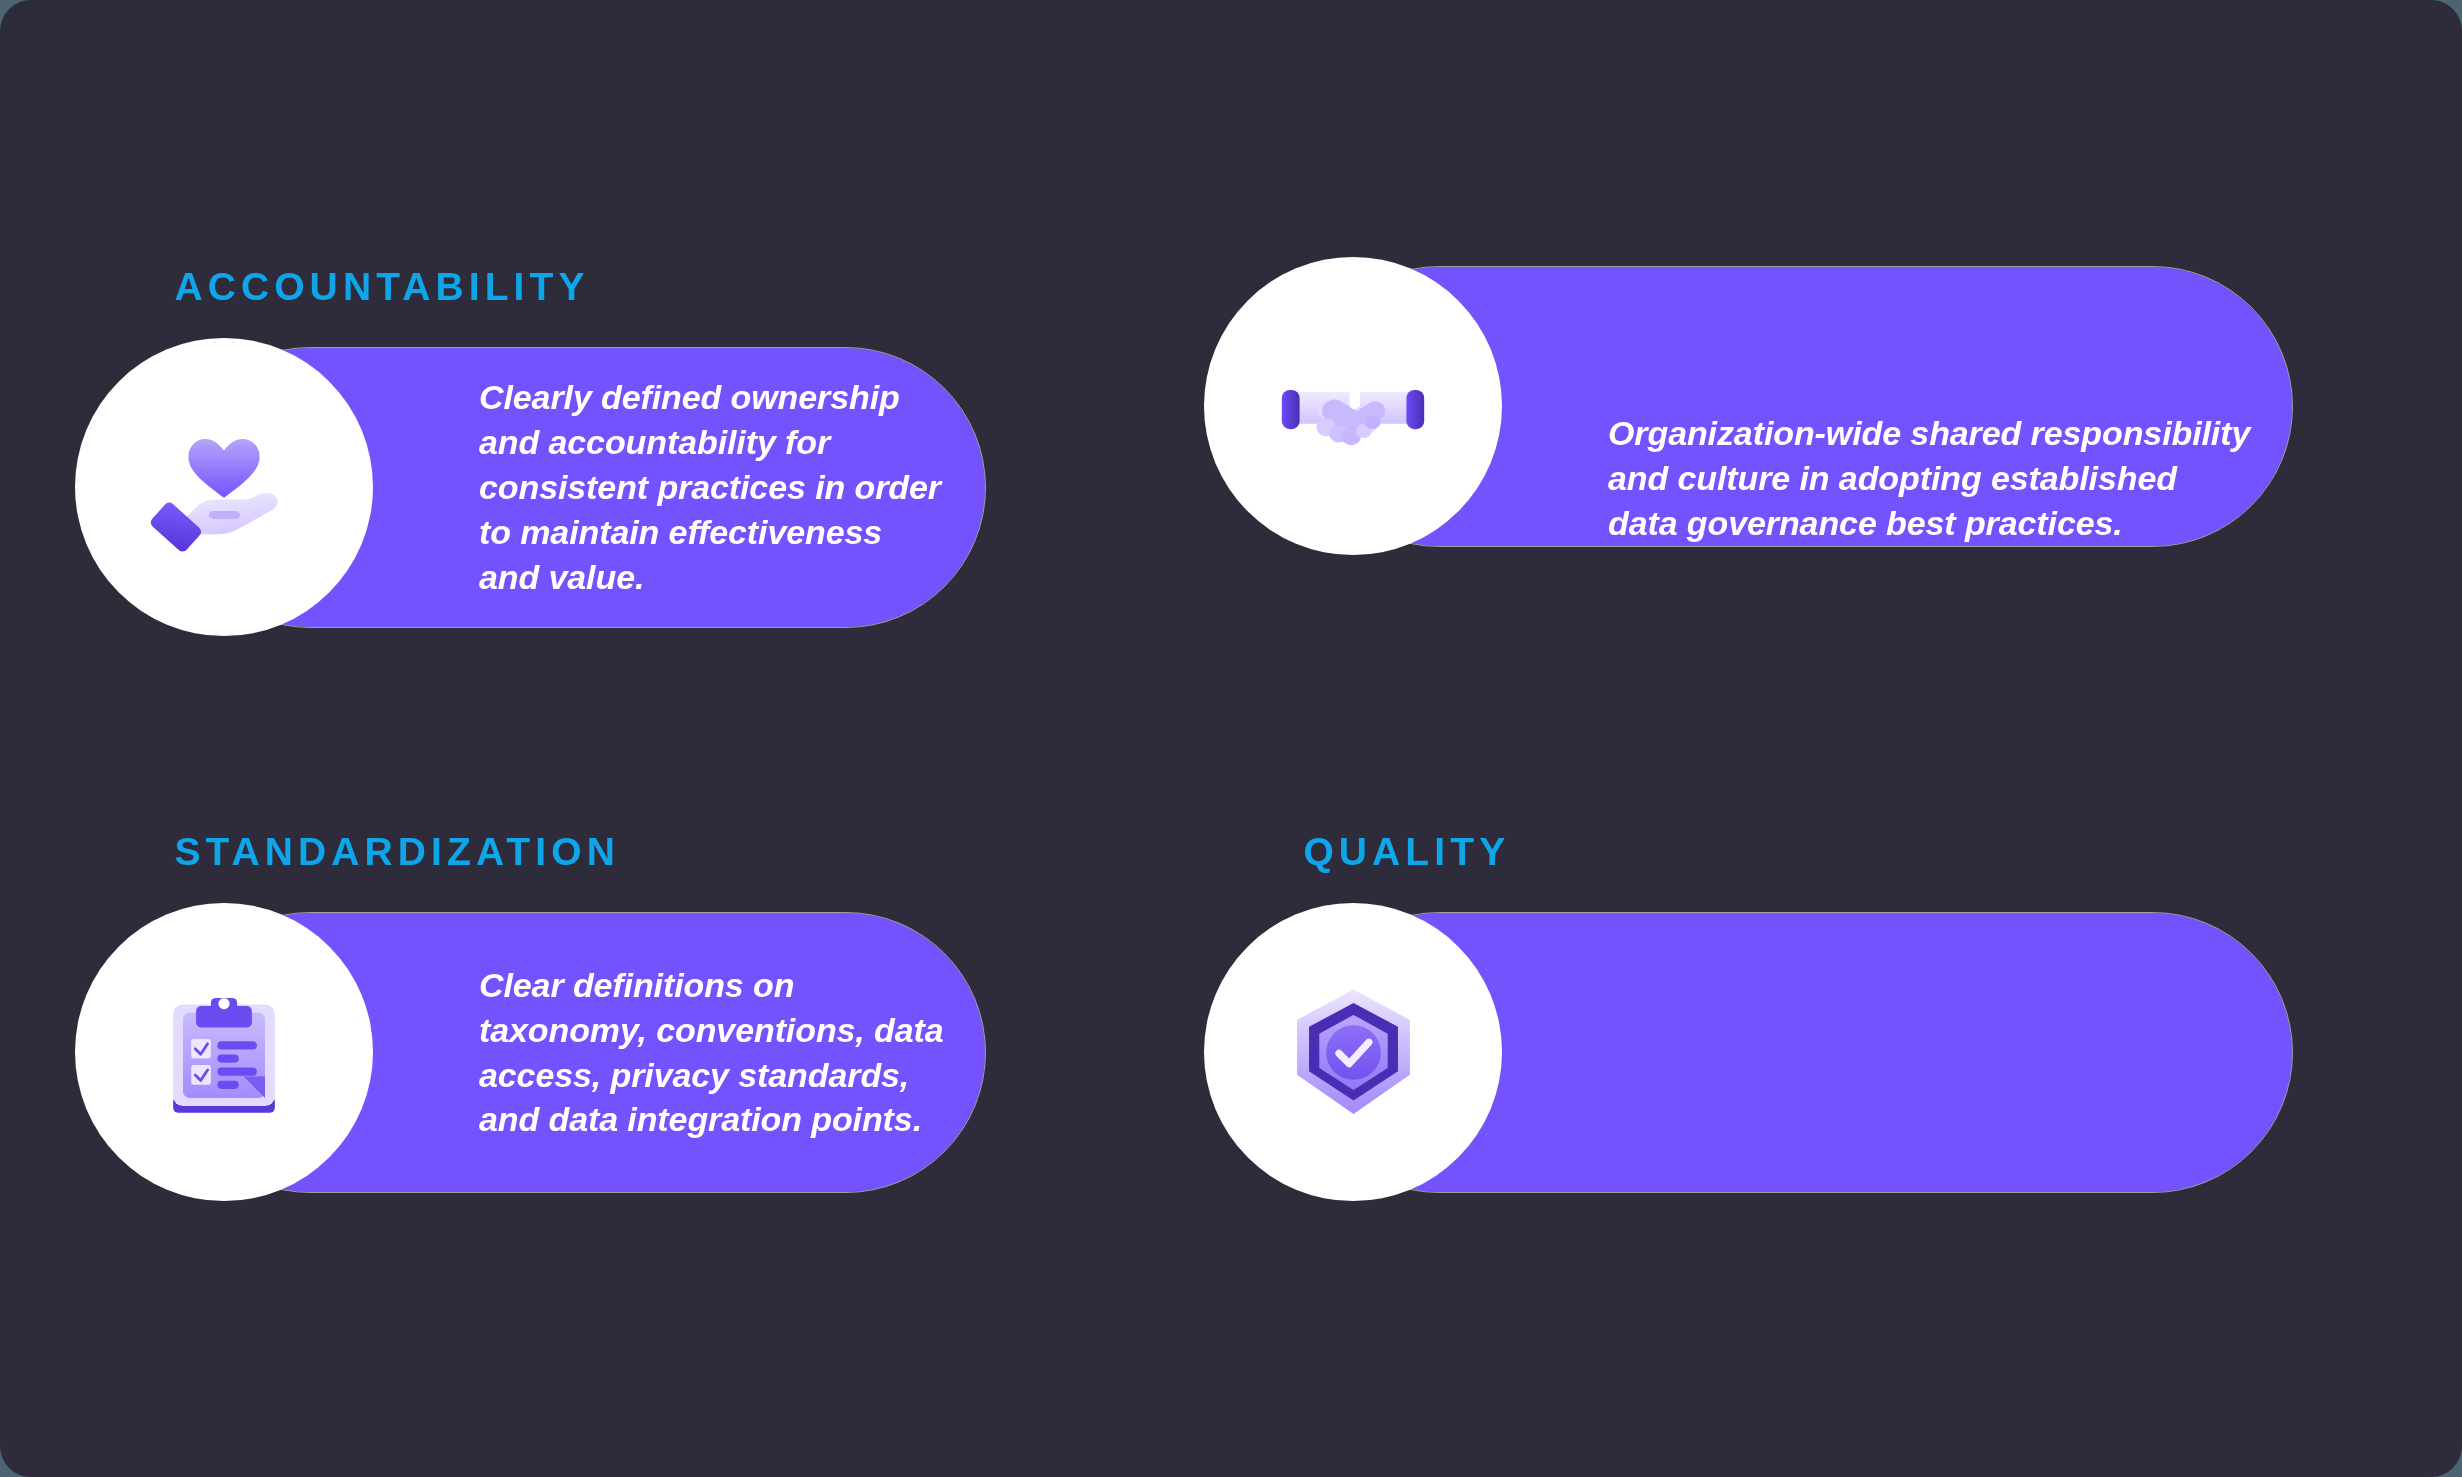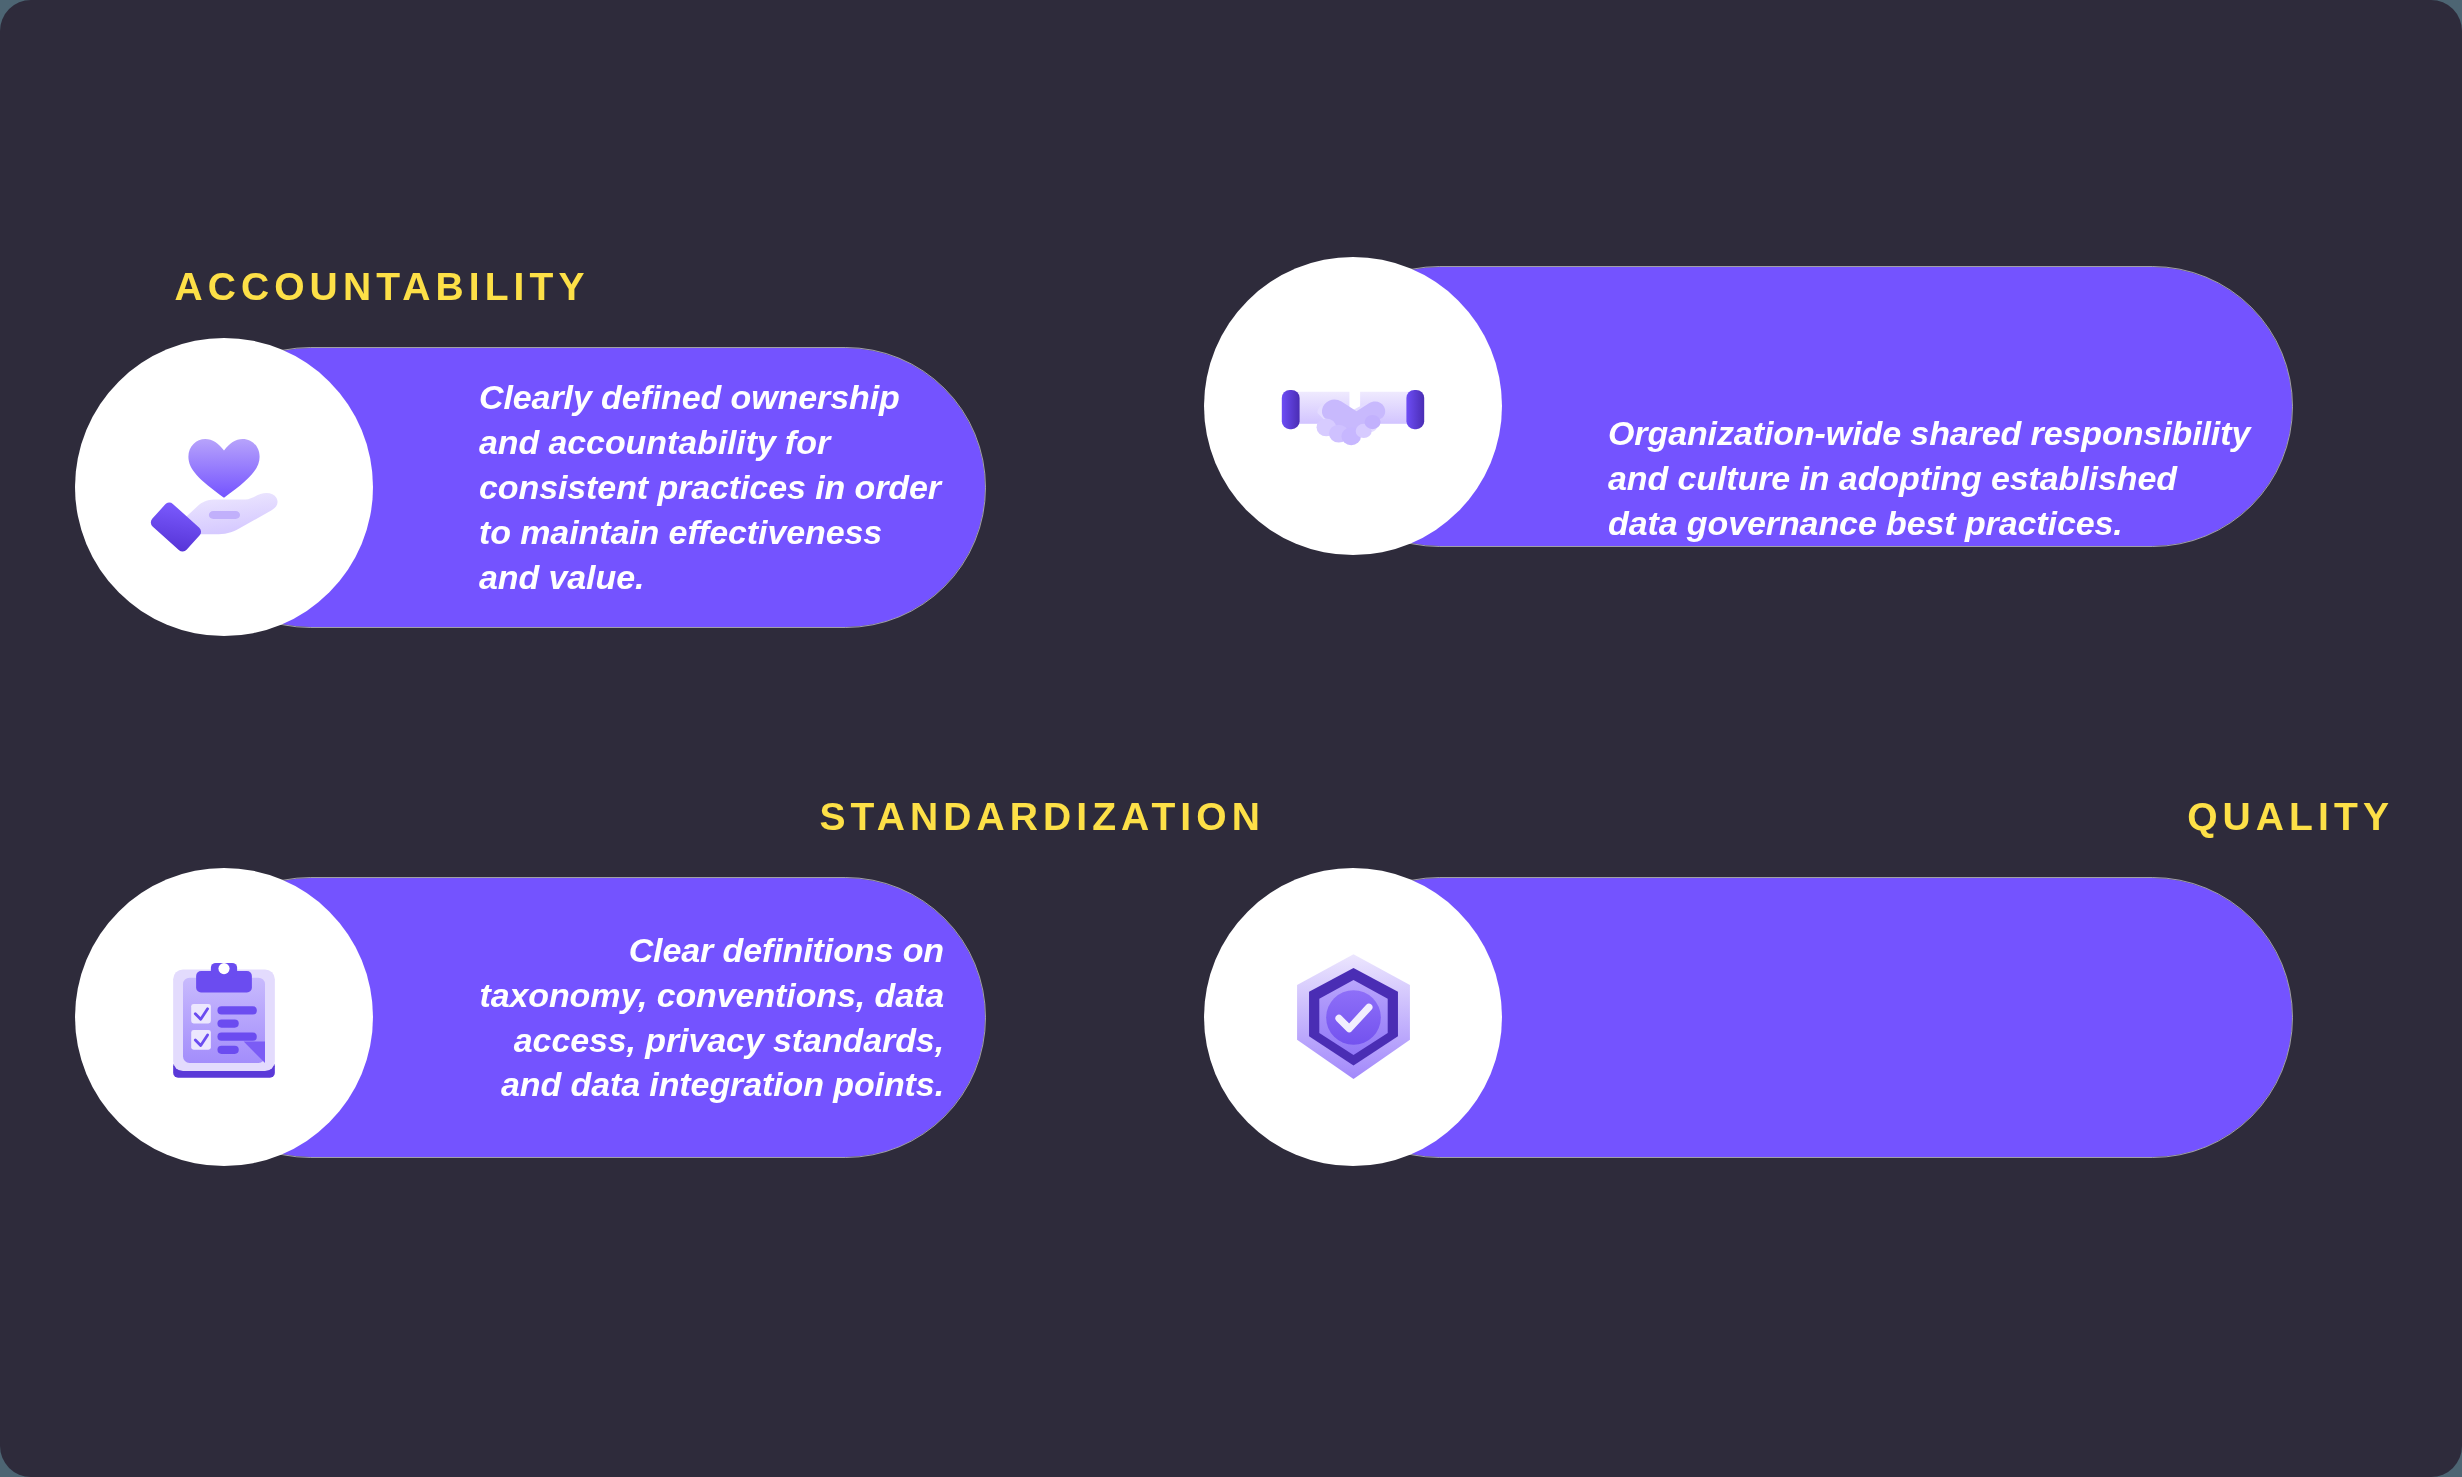--- a/index.html
+++ b/index.html
@@ -30,26 +30,26 @@
     height: 1477px;
   }
 
   .cell {
     position: absolute;
     width: 1094px;
   }
   .cell.col-left  { left: 171px; }
   .cell.col-right { left: 1300px; }
   .cell.row-top    { top: 267px; }
-  .cell.row-bottom { top: 797px; text-align: right; }
+  .cell.row-bottom { top: 832px; }
 
   .cell-heading {
     font-size: 39px;
     font-weight: bold;
-    color: #fde047;
+    color: #0ea5e9;
     letter-spacing: 5.1px;
     line-height: 1;
     white-space: nowrap;
     margin: 0 0 42px 3.4px;
   }
 
   
   .pill {
     position: relative;
     height: 279px;

